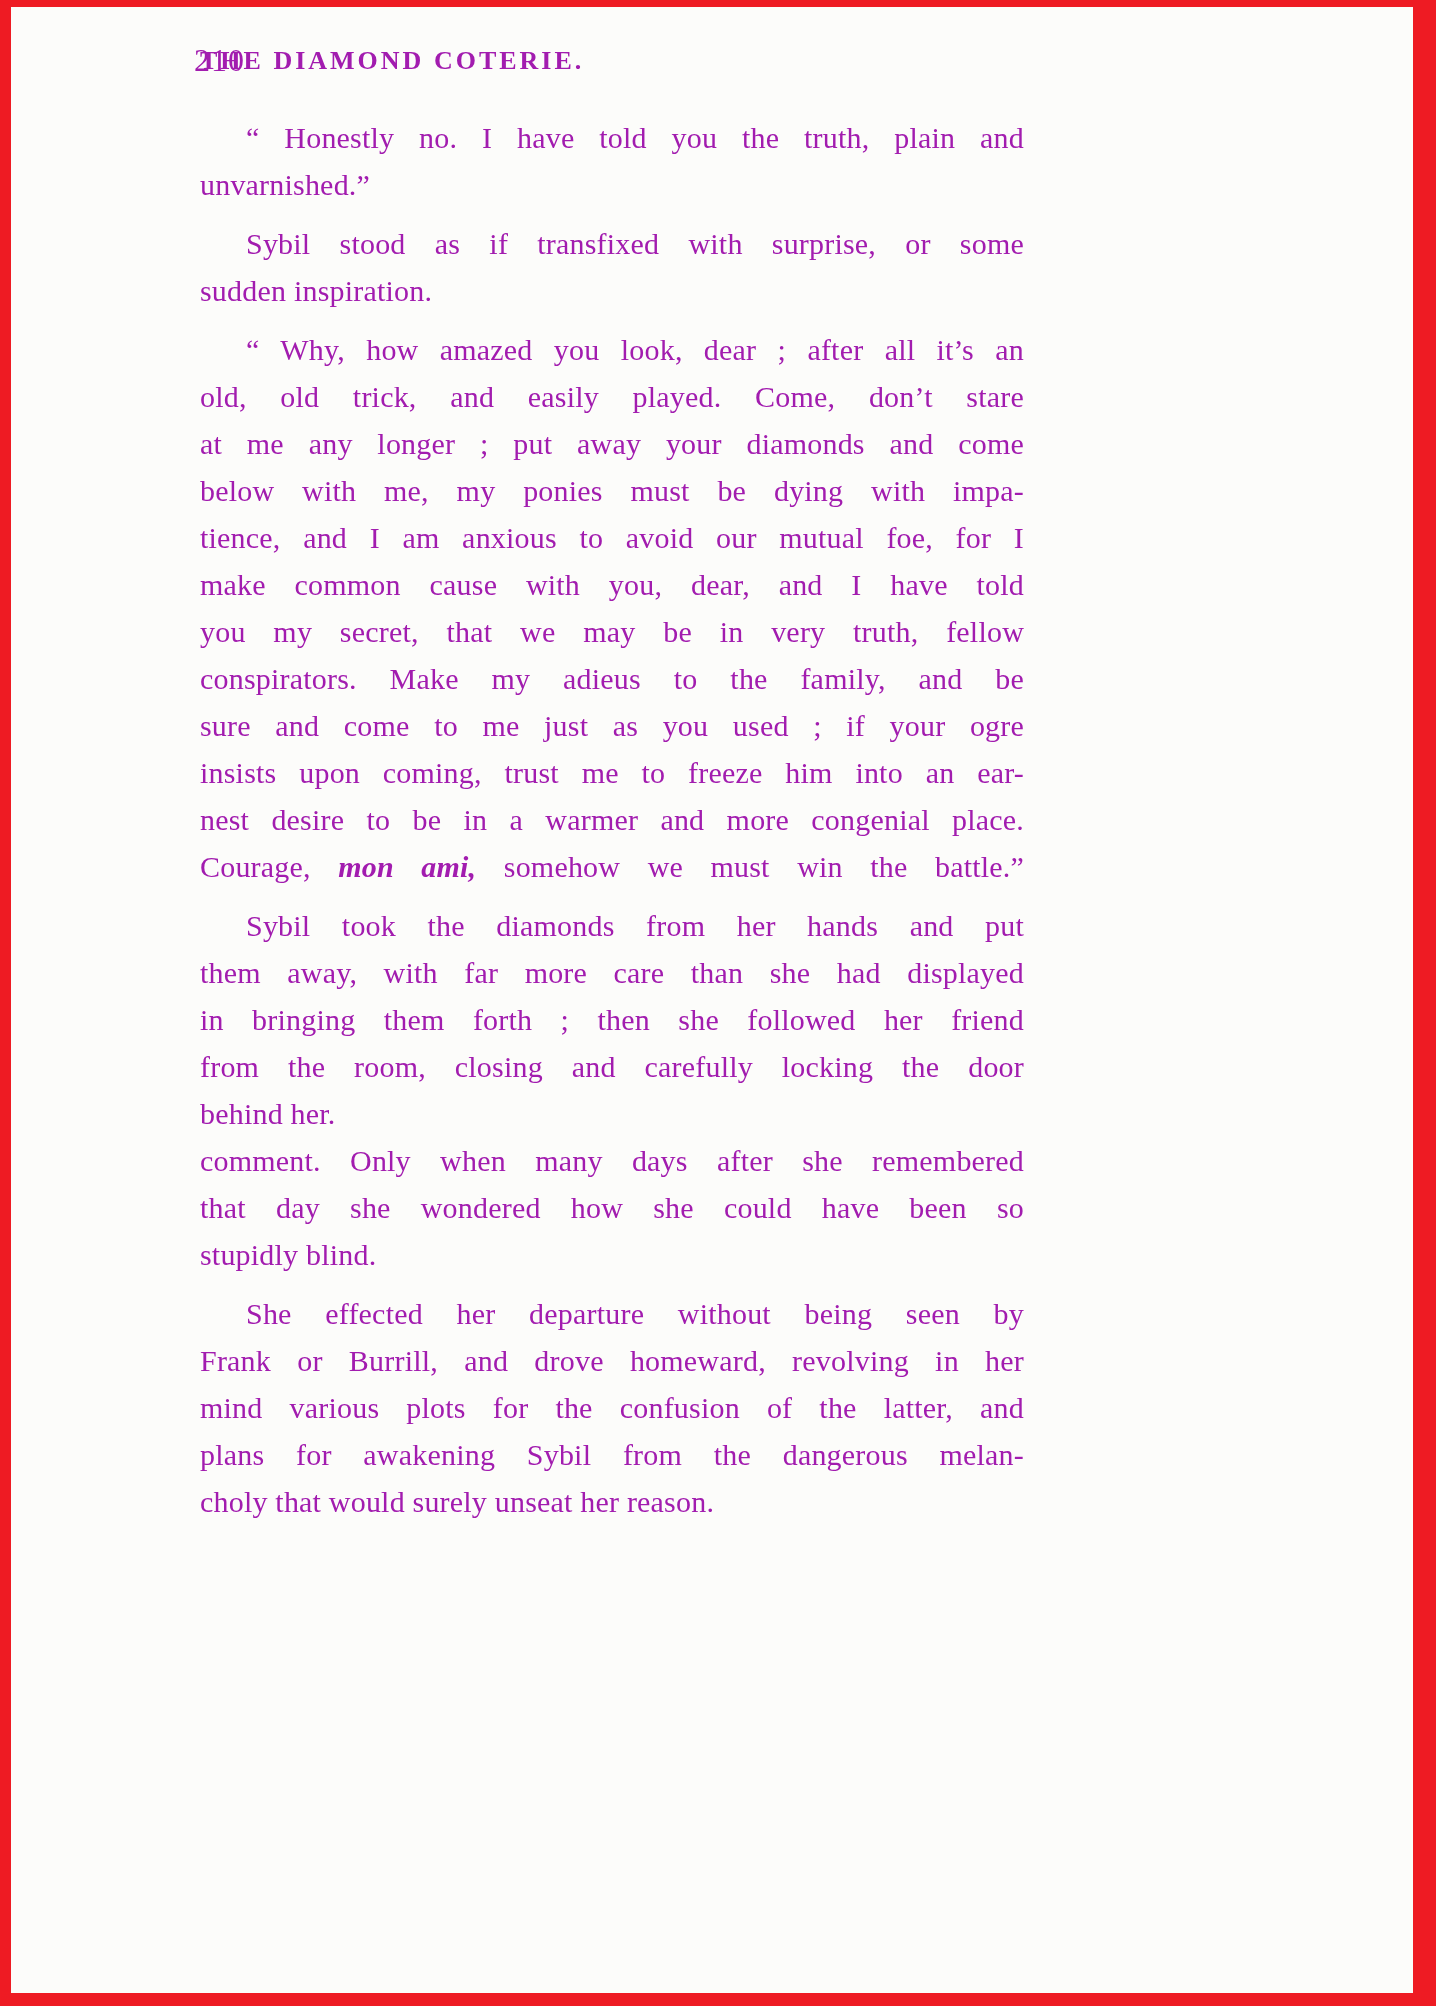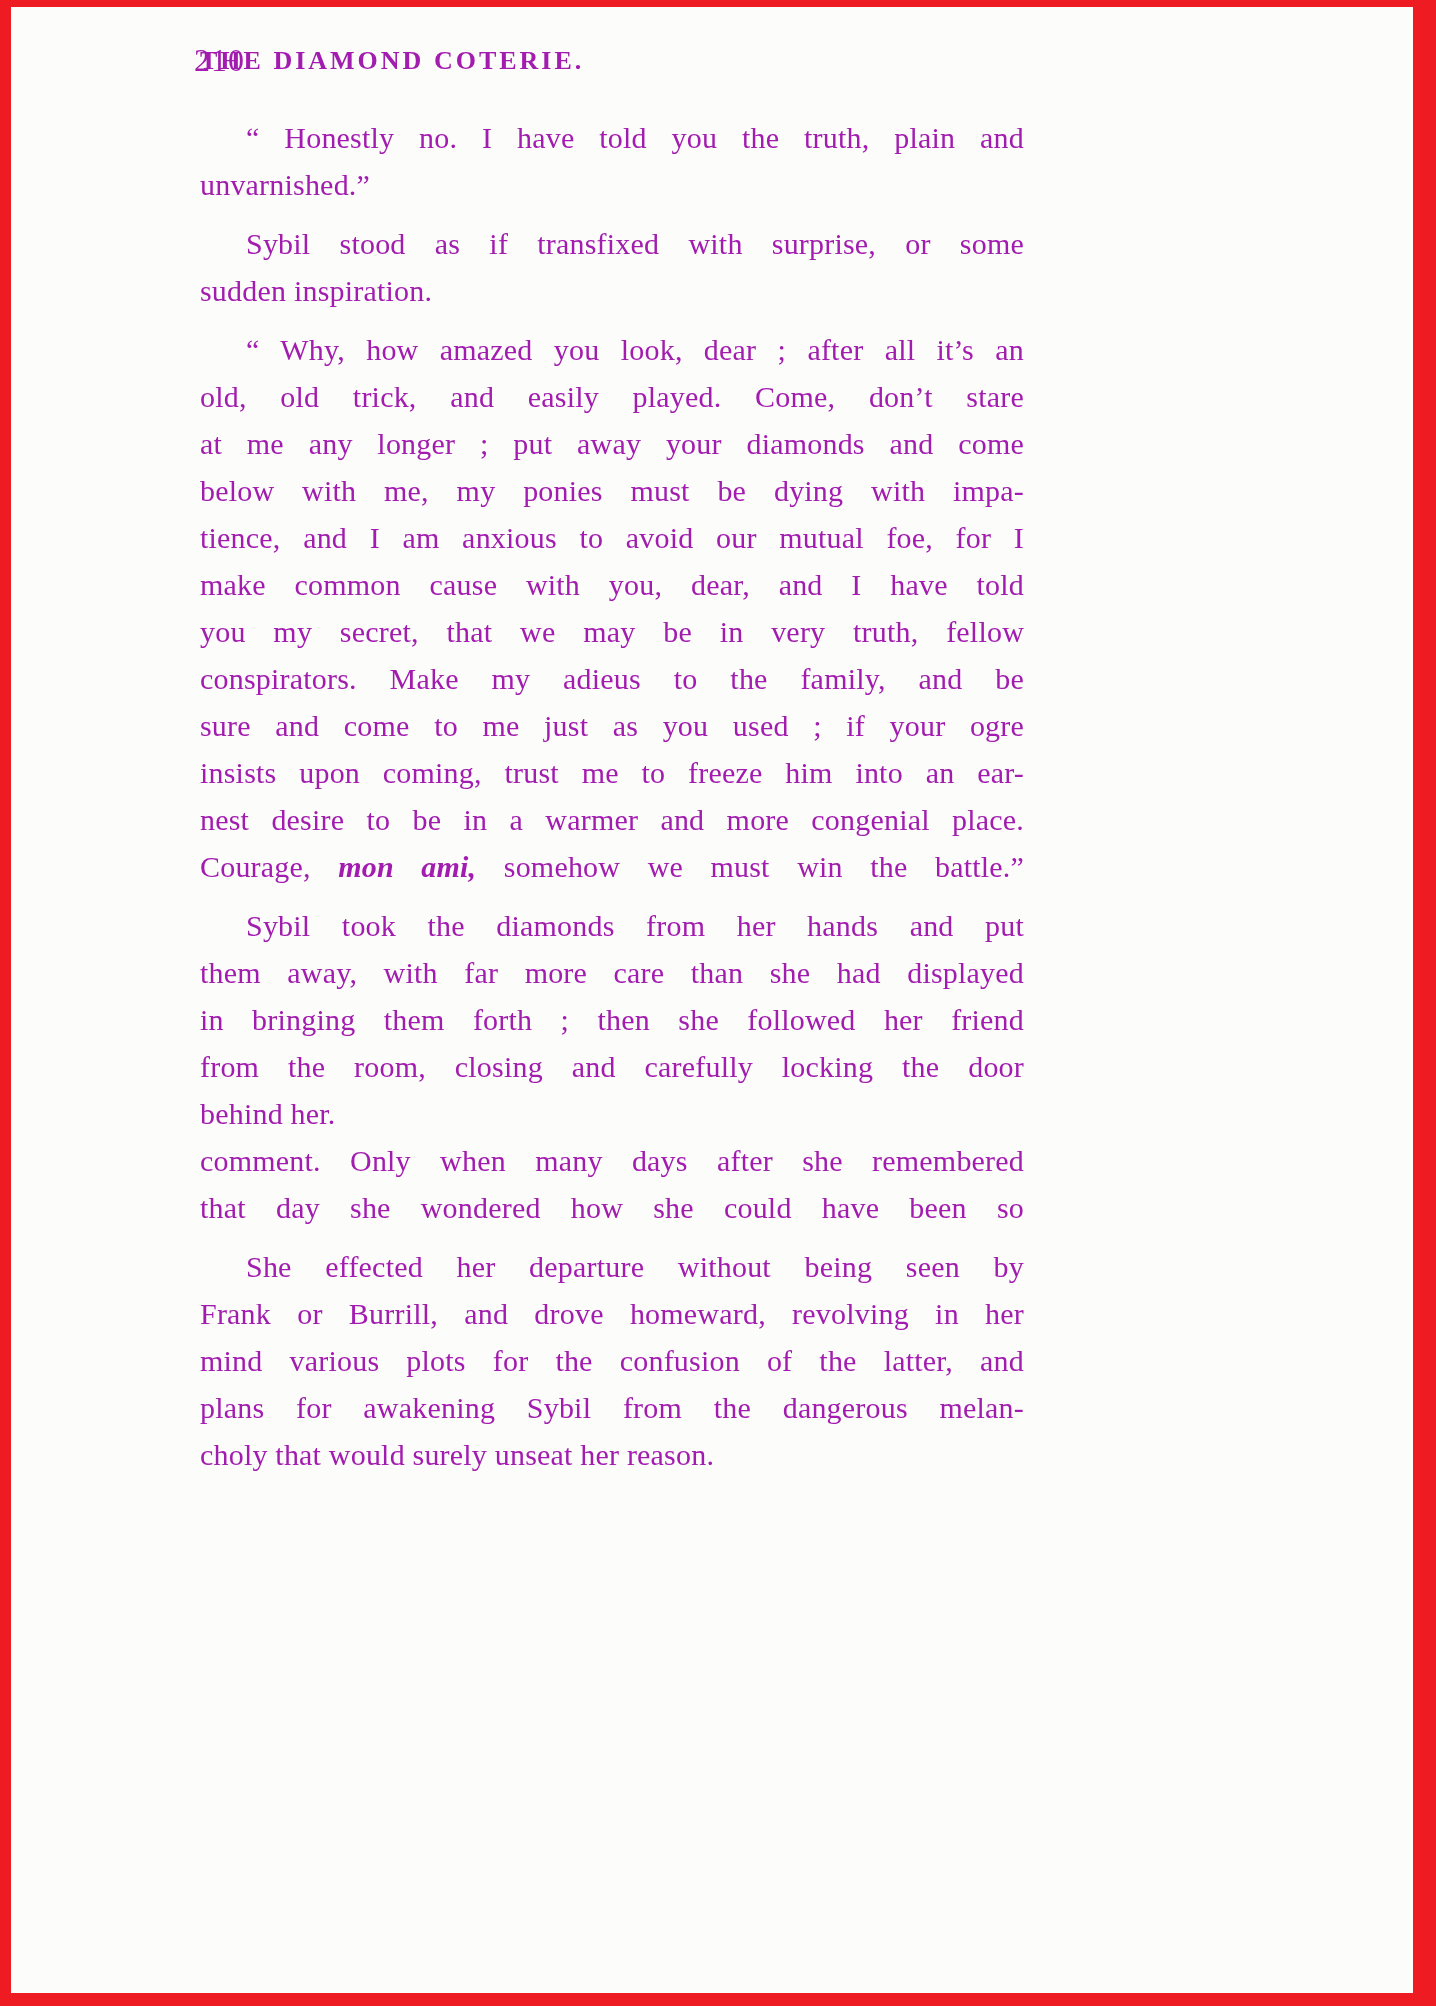--- a/index.html
+++ b/index.html
@@ -115,20 +115,21 @@
         <div class="ln first">Sybil took the diamonds from her hands and put</div>
         <div class="ln">them away, with far more care than she had displayed</div>
         <div class="ln">in bringing them forth ; then she followed her friend</div>
         <div class="ln">from the room, closing and carefully locking the door</div>
         <div class="ln last">behind her.</div>
       </div>
 
       <div class="para">
         <div class="ln">comment.   Only when many days after she remembered</div>
         <div class="ln">that day  she  wondered  how  she could  have  been  so</div>
+        <div class="ln last">stupidly blind.</div>
       </div>
 
       <div class="para">
         <div class="ln first">She effected her departure without being seen by</div>
         <div class="ln">Frank or Burrill, and drove homeward, revolving in her</div>
         <div class="ln">mind various plots for the confusion of the latter, and</div>
         <div class="ln">plans for awakening Sybil from the dangerous melan-</div>
         <div class="ln last">choly that would surely unseat her reason.</div>
       </div>
 

